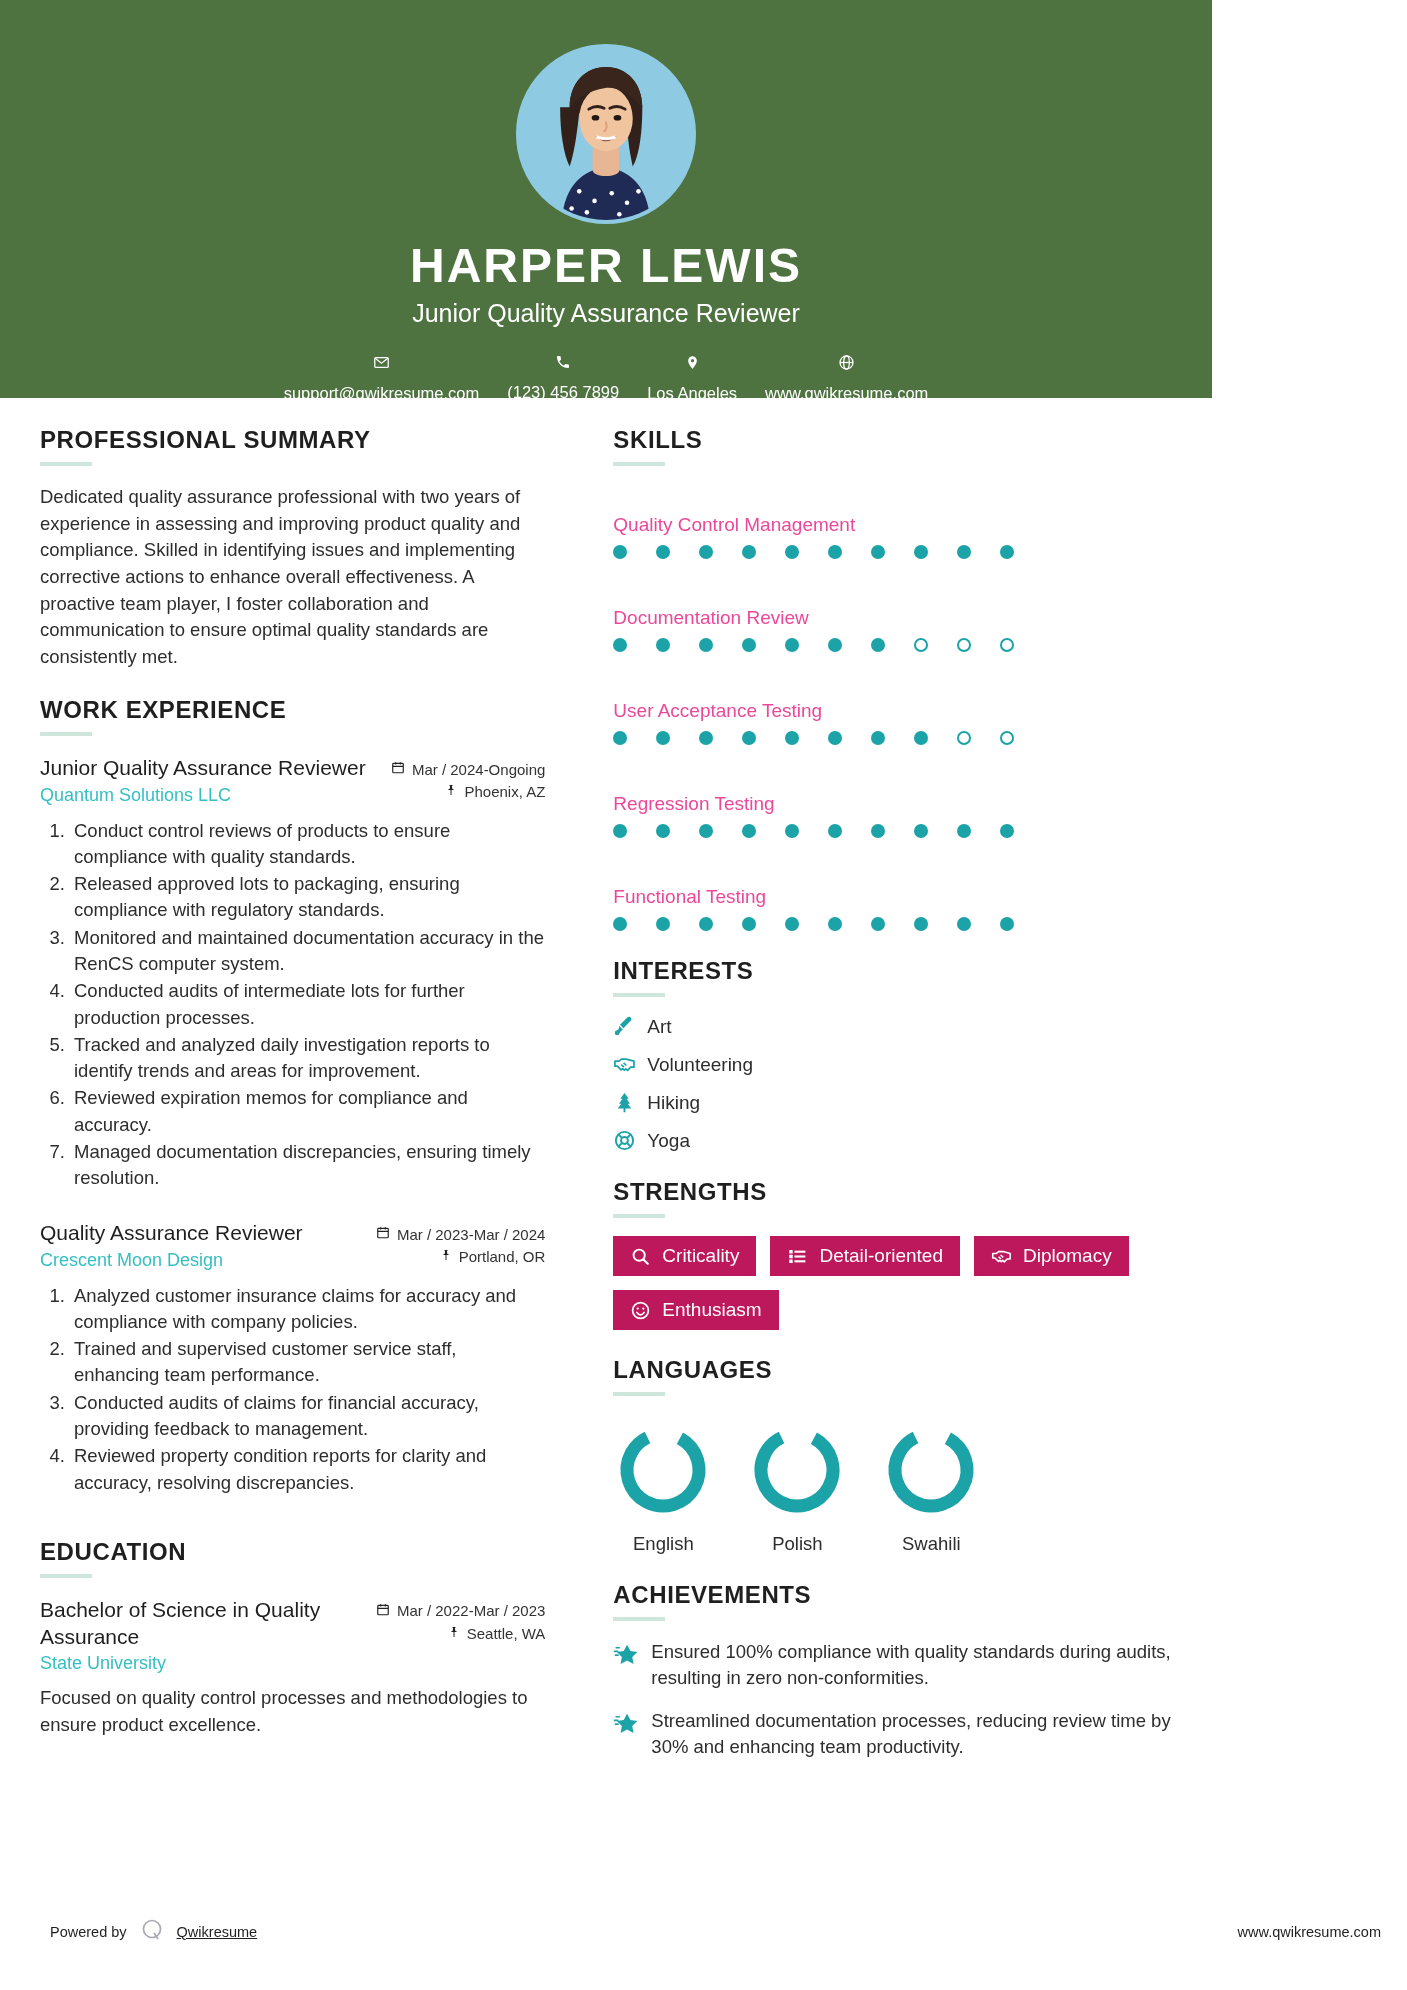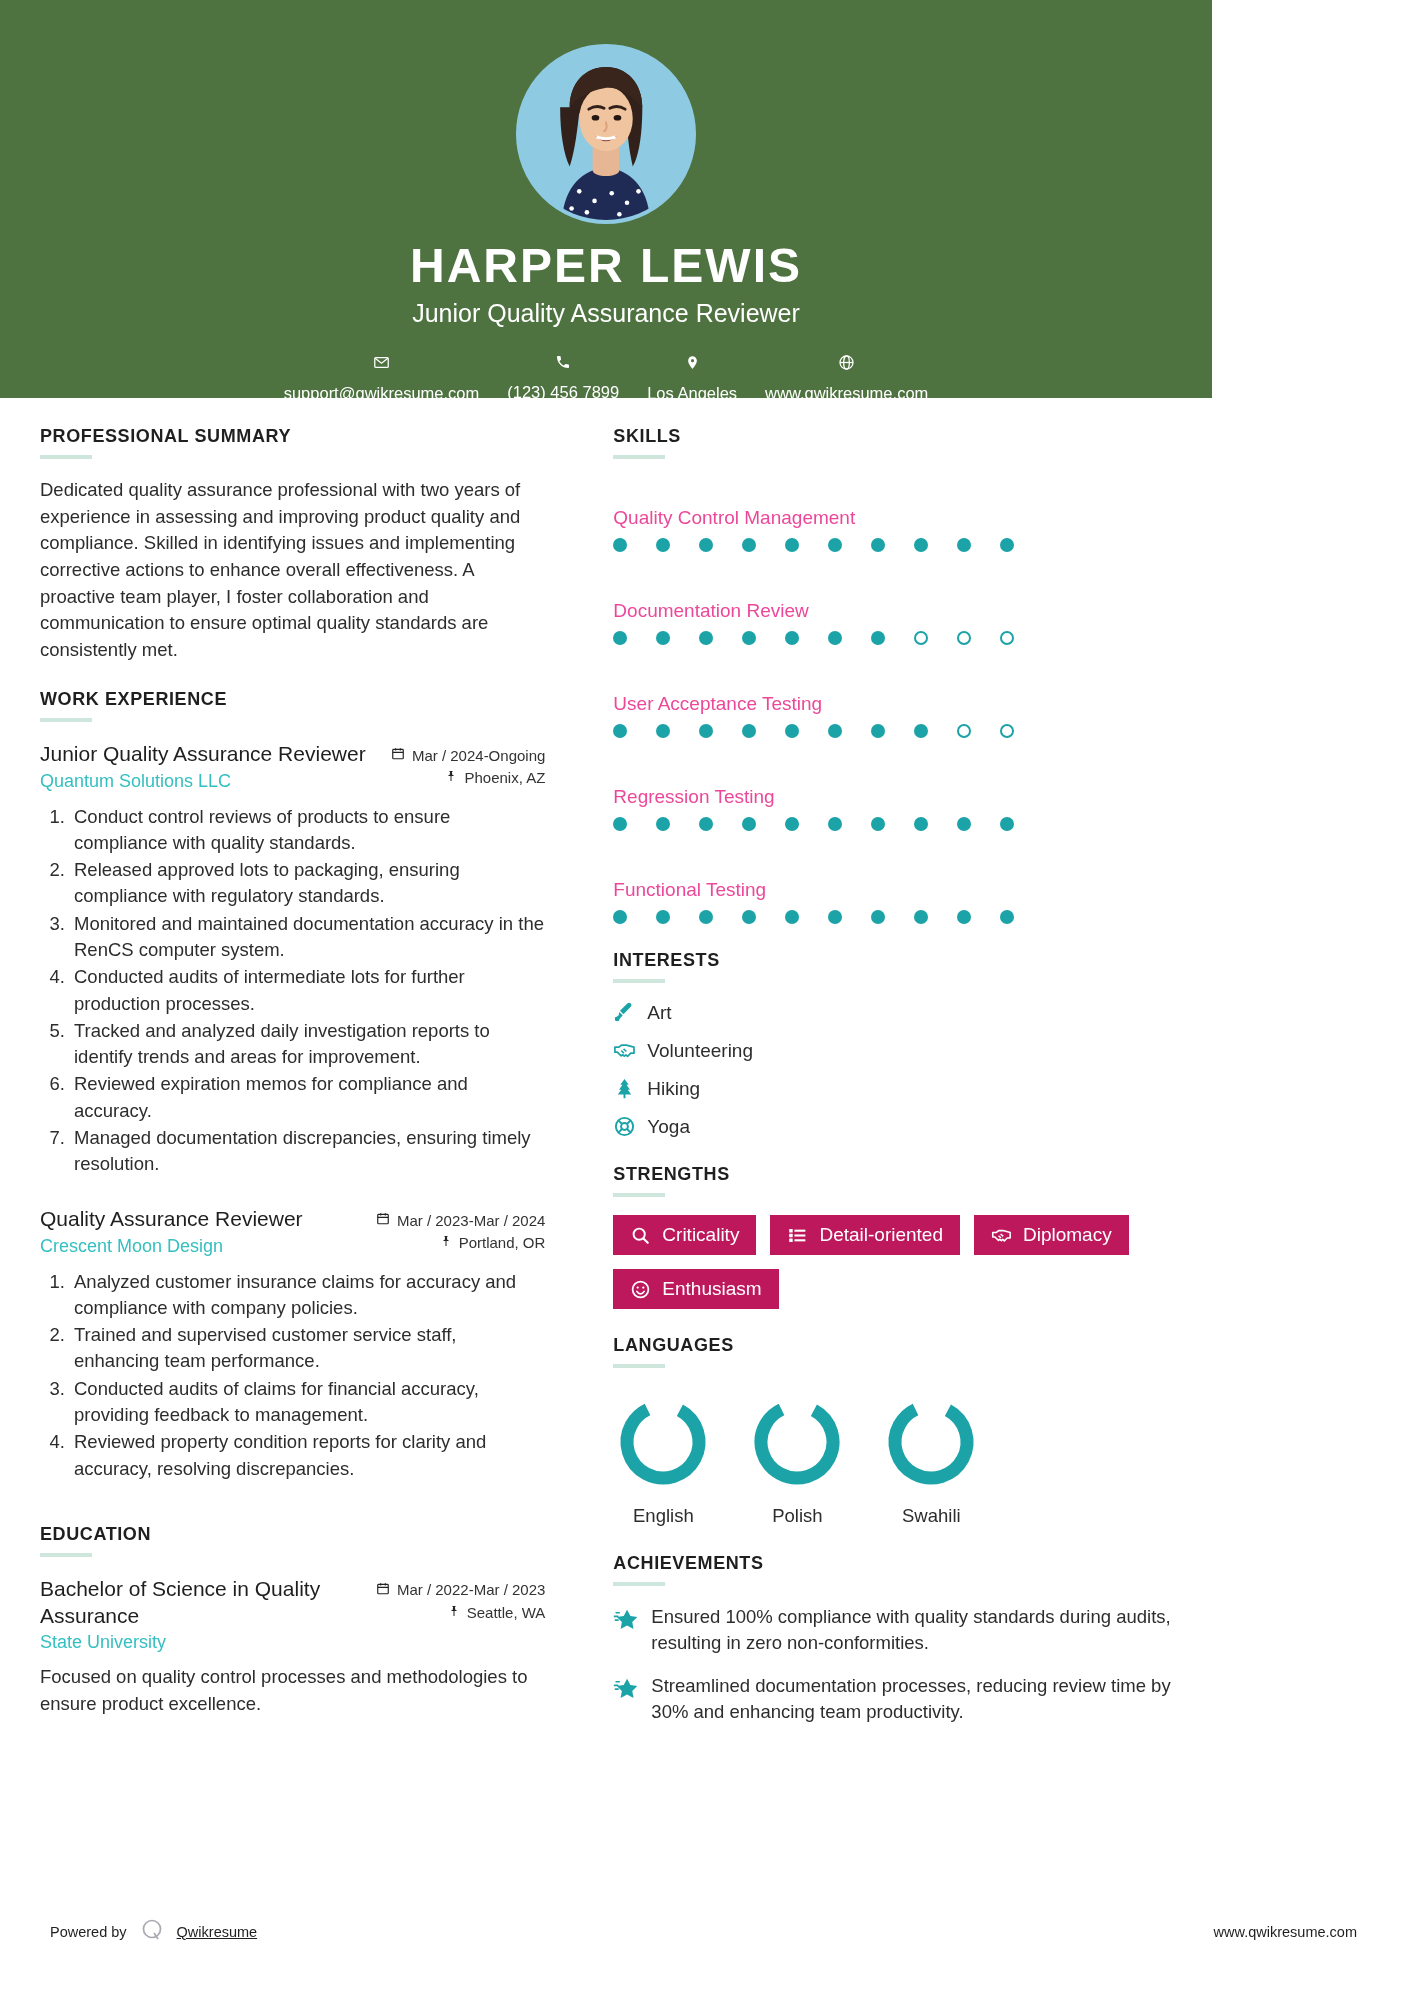--- a/index.html
+++ b/index.html
@@ -42,21 +42,21 @@
   .contact-item { display:flex; align-items:center; gap:9px; margin:0 14px;flex-direction:column; }
   .contact-item svg { flex:none; }
   .contact-text { white-space:nowrap; }
 
   
   .body-cols { display:flex; padding:28px 40px 0 40px; gap:0px; }
   .col-left { width:625px; padding-right:28px; }
   .col-right { width:700px; padding-left:40px; }
 
   .sec-title {
-    font-size:18px; font-weight:bold; letter-spacing:0.6px;
+    font-size:24px; font-weight:bold; letter-spacing:0.6px;
     color:#1f1f1f; text-transform:uppercase; padding-bottom:8px;
   }
   .sec-rule { width:52px; height:4px; background:#CFE6DC; margin-bottom:18px; }
   .sec { margin-bottom:26px; }
 
   .summary-text { font-size:18.5px; line-height:1.44; color:#2d2d2d; }
 
   
   .entry { margin-bottom:6px; }
   .entry-head { display:flex; justify-content:space-between; align-items:flex-start; }
@@ -99,21 +99,21 @@
   .lang-label { font-size:18.5px; color:#2d2d2d; margin-top:9px; }
 
   
   .ach-item { display:flex; gap:13px; margin-bottom:16px; }
   .ach-text { font-size:18.5px; line-height:1.42; color:#2d2d2d; }
   .ach-icon { flex:none; padding-top:3px; }
 
   
   .footer {
     position:absolute; left:0; bottom:0; width:1407px;
-    padding:0 50px 44px 50px;
+    padding:0 26px 44px 50px;
     display:flex; justify-content:space-between; align-items:center;
     font-size:14.5px; color:#1f1f1f;
   }
   .footer-left { display:flex; align-items:center; gap:12px; }
   .footer-brand { text-decoration:underline; font-weight:normal; }
   .footer-right { font-size:14.5px; color:#1f1f1f; }
 </style>
 </head>
 <body>
 

